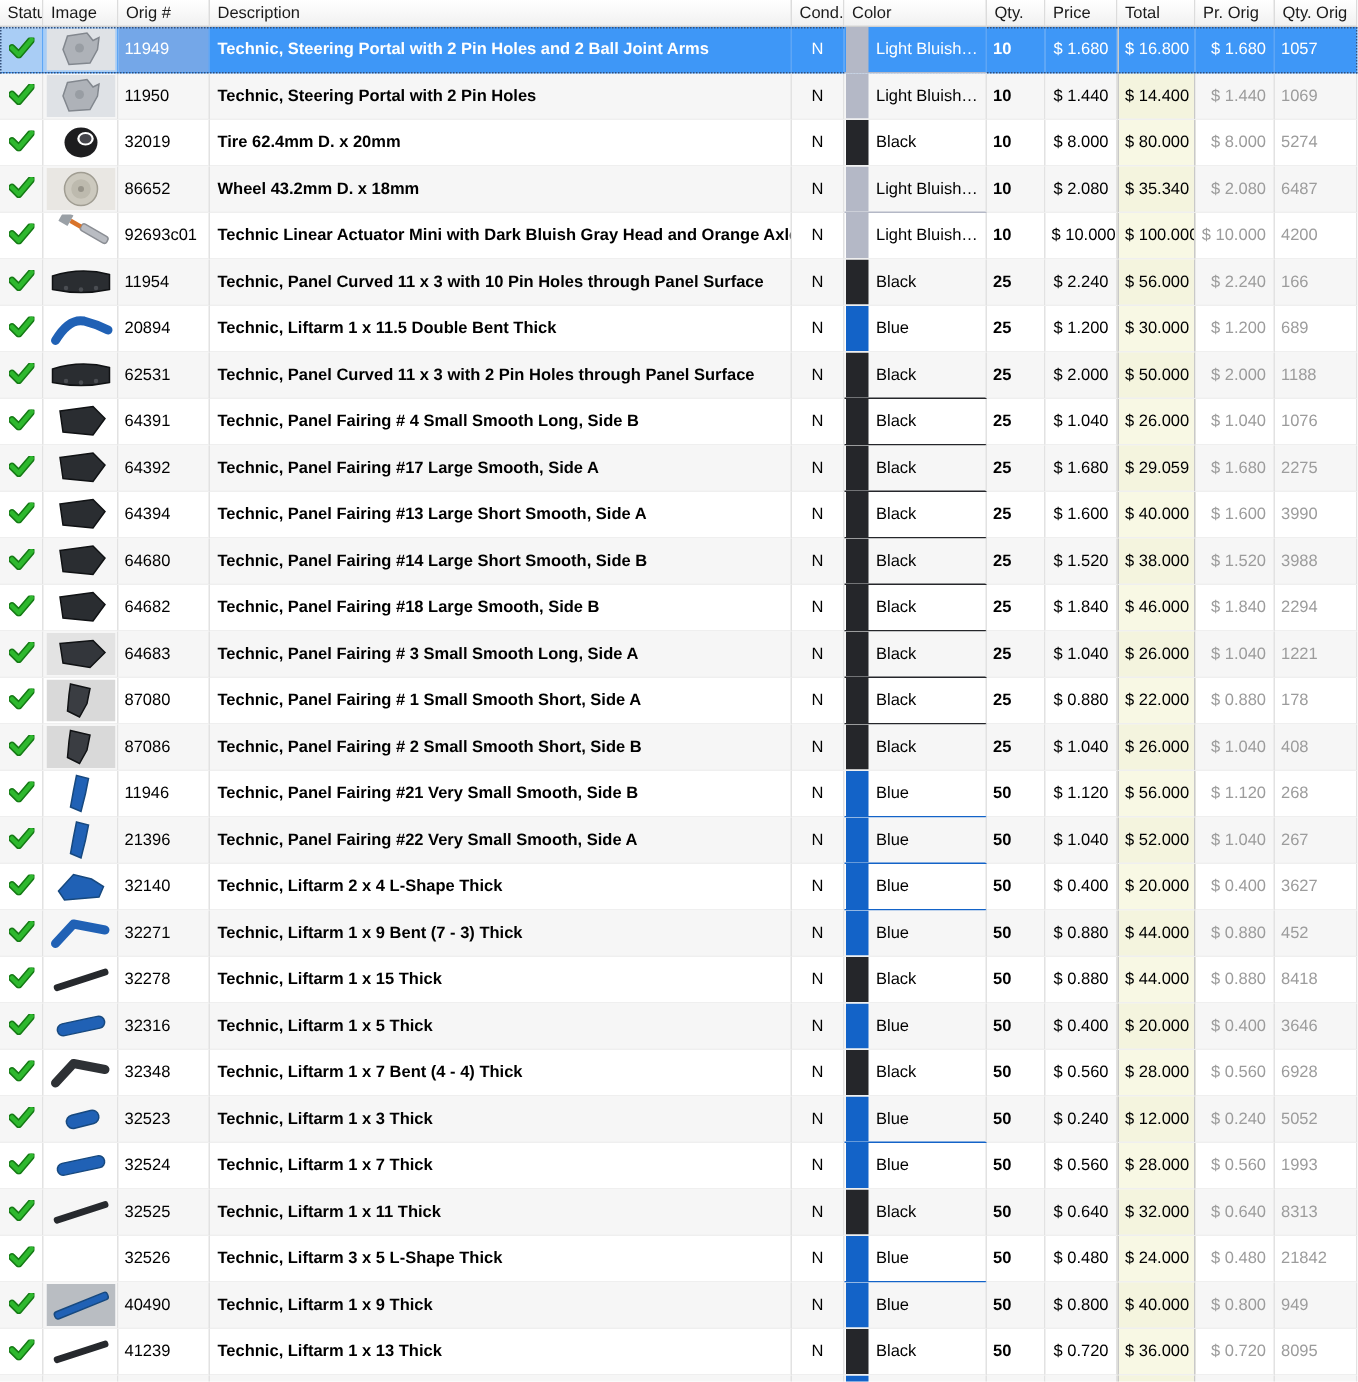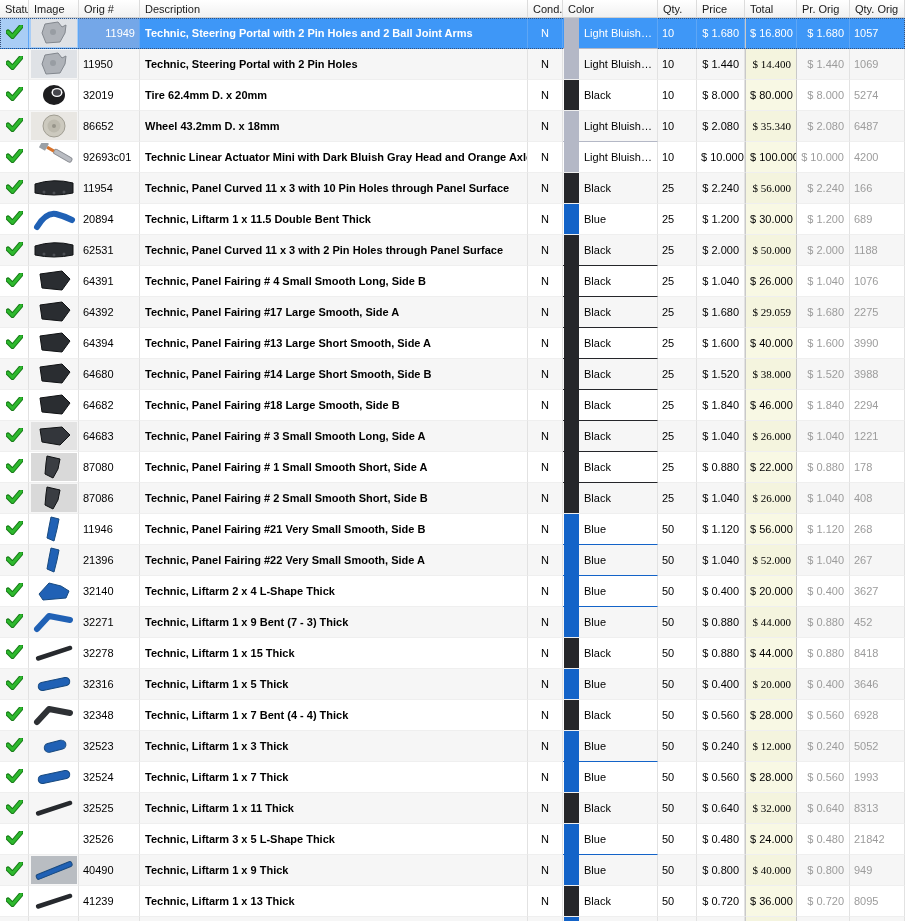--- a/index.html
+++ b/index.html
@@ -17,30 +17,30 @@
     white-space: nowrap; overflow: hidden; vertical-align: middle; padding: 0 4px;
   }
   tbody tr.alt td { background: #f6f6f6; }
   td.c-status { text-align: center; padding: 0; }
   td.c-image  { padding: 1px; text-align: center; }
   td.c-part   { padding-left: 4px; }
   td.c-desc   { padding-left: 5px; font-weight: bold; }
   td.c-cond   { text-align: center; }
   td.c-color  { position: relative; padding-left: 21px; text-overflow: ellipsis; }
   .swatch { position: absolute; left: 1px; top: 0; width: 15px; height: 30px; }
-  td.c-qty    { padding-left: 4px; }
+  td.c-qty    { padding-left: 4px; font-weight: bold; }
   td.c-price, td.c-total, td.c-prorig { text-align: right; padding-right: 5px; }
   td.c-total  { background: #f8f8e4; border-left: 1px solid #c9c9c9; border-right: 1px solid #c9c9c9; }
-  tbody tr.alt td.c-total { background: #f4f4de; font-family: Liberation Serif, serif; }
+  tbody tr.alt td.c-total { background: #f4f4de; }
   td.c-prorig, td.c-qtyorig { color: #9c9c9c; }
   td.c-qtyorig { padding-left: 4px; }
   tr.selected { outline: 1px dotted #35507a; outline-offset: -1px; }
   tr.selected td { background: #3e97f7 !important; color: #fff; border-bottom-color: #3e97f7; border-right-color: #5ea6f5; }
   tr.selected td.c-status, tr.selected td.c-image { background: #a9cdf5 !important; }
-  tr.selected td.c-part { background: #74a7e8 !important; text-align: right; }
+  tr.selected td.c-part { background: #74a7e8 !important; }
   tr.selected td.c-prorig, tr.selected td.c-qtyorig { color: #fff; }
   .thumb { display: inline-block; vertical-align: middle; }
 </style>
 </head>
 <body>
 
 <table>
   <colgroup>
     <col style="width:29px">
       <col style="width:50px">

